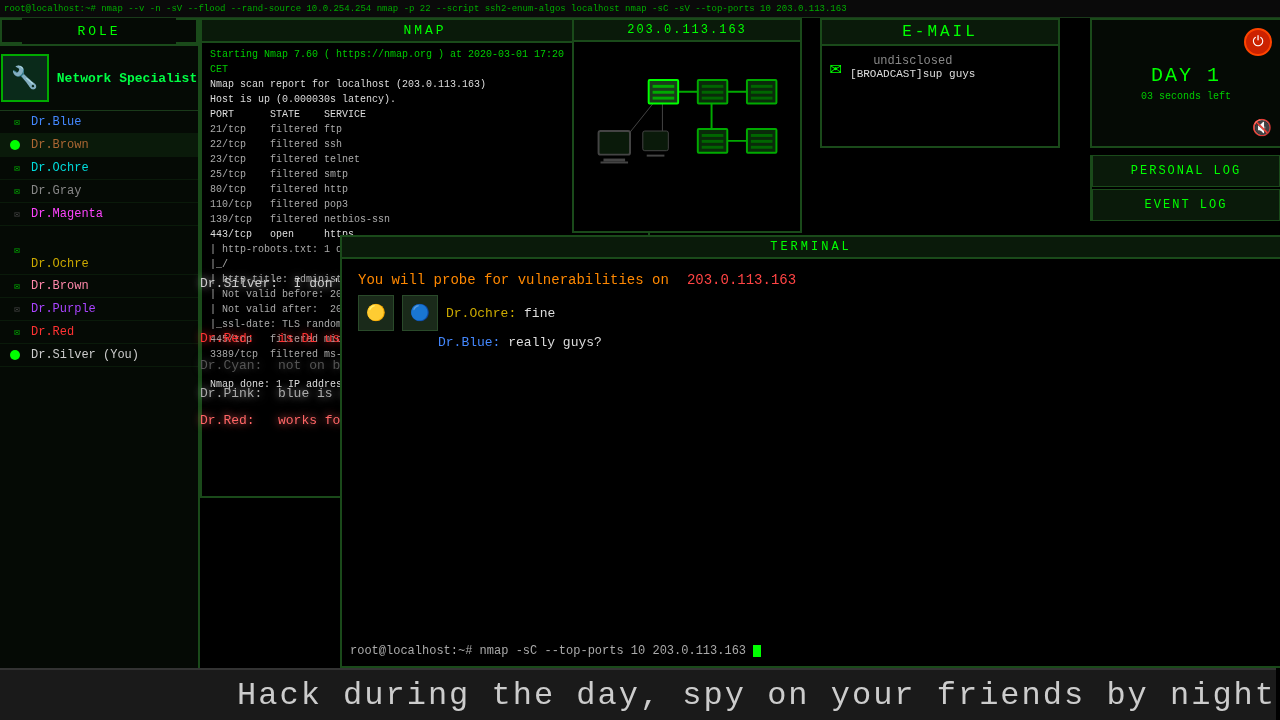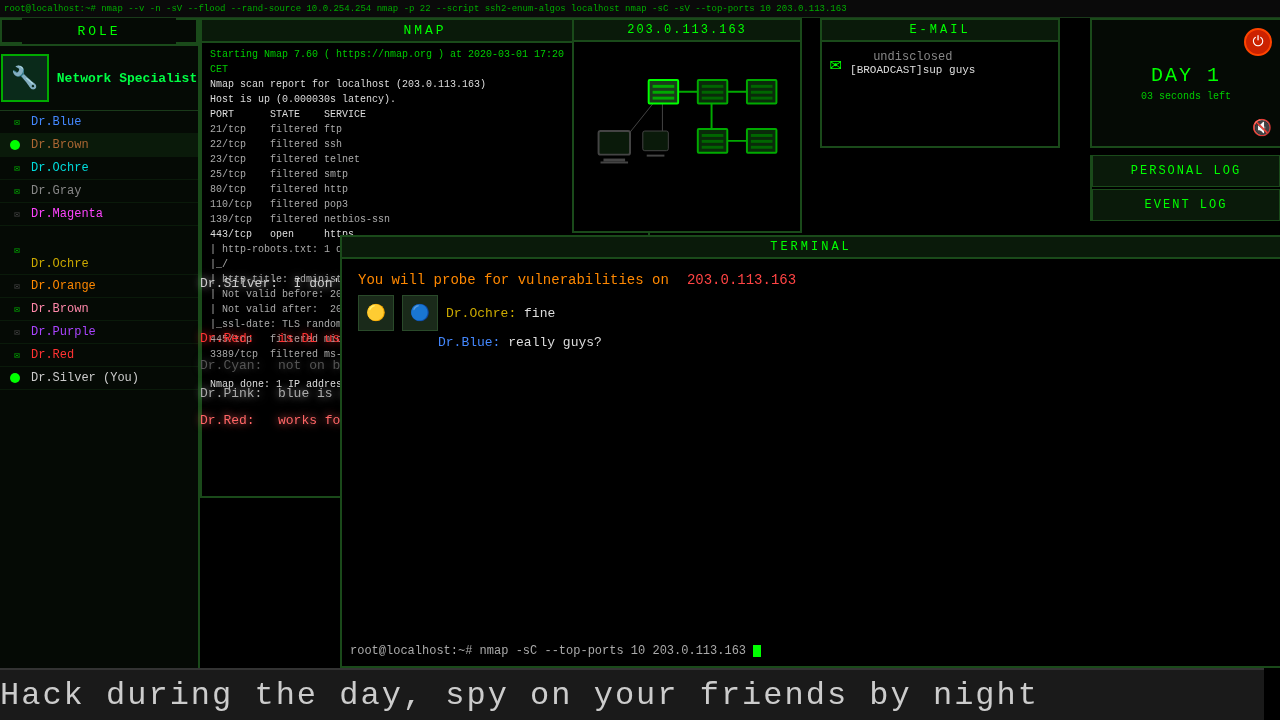--- a/index.html
+++ b/index.html
@@ -24,26 +24,26 @@
       align-items: center;
       padding: 0 4px;
       font-size: 9px;
       color: #00aa00;
       overflow: hidden;
     }
 
     
     .bottom-bar {
       position: absolute;
-      bottom: 0; left: 0; right: 16px;
+      bottom: 0; left: 0; right: 4px;
       height: 52px;
       background: #1a1a1a;
       display: flex;
       align-items: center;
-      justify-content: flex-start;
+      justify-content: flex-end;
       border-top: 2px solid #333;
     }
     .bottom-bar span {
       font-size: 32px;
       color: #cccccc;
       font-family: 'Courier New', monospace;
       letter-spacing: 2px;
     }
 
     
@@ -223,21 +223,21 @@
       width: 240px;
       height: 130px;
       background: #000;
       border: 2px solid #1a4a1a;
     }
     .email-header {
       background: #0a1a0a;
       border-bottom: 2px solid #1a4a1a;
       text-align: center;
       padding: 3px 0;
-      font-size: 12px;
+      font-size: 16px;
       color: #00ff00;
       letter-spacing: 3px;
     }
     .email-row {
       display: flex;
       align-items: center;
       padding: 8px;
       gap: 8px;
     }
     .email-icon-box {
@@ -430,24 +430,20 @@
       <span class="player-icon mail-icon has-mail"></span>
       <span class="p-gray">Dr.Gray</span>
     </li>
     <li class="player-item">
       <span class="player-icon mail-icon"></span>
       <span class="p-magenta">Dr.Magenta</span>
     </li>
     <li class="player-item">
       <span class="player-icon mail-icon has-mail"></span>
       <span class="p-ochre">Dr.Ochre</span>
-    </li>
-    <li class="player-item">
-      <span class="player-icon mail-icon"></span>
-      <span class="p-orange">Dr.Orange</span>
     </li>
     <li class="player-item">
       <span class="player-icon mail-icon has-mail"></span>
       <span class="p-pink">Dr.Brown</span>
     </li>
     <li class="player-item">
       <span class="player-icon mail-icon"></span>
       <span class="p-purple">Dr.Purple</span>
     </li>
     <li class="player-item">

